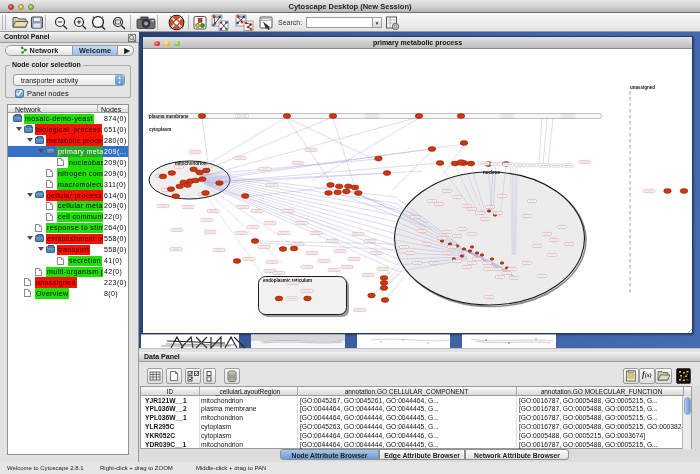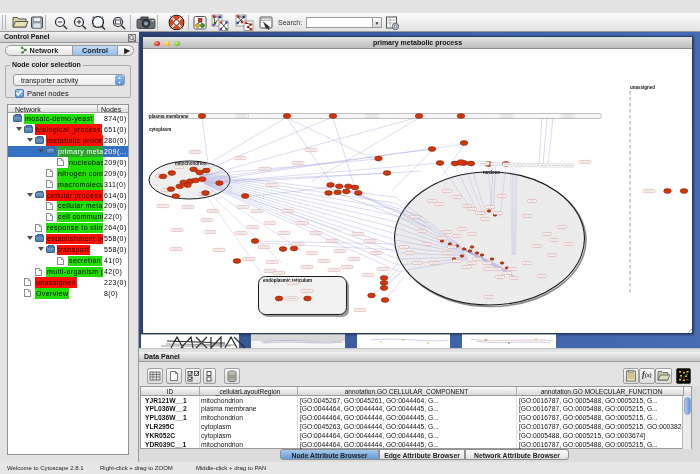--- a/index.html
+++ b/index.html
@@ -78,20 +78,26 @@
 
 #btabs{position:absolute;left:141px;top:97px;height:12px;font-size:6.8px;font-weight:bold;}
 .btab{position:absolute;top:0;height:11px;line-height:11px;text-align:center;background:linear-gradient(#fdfdfd,#e0e0e0);border:1px solid #8f8f8f;color:#222;}
 
 #statusbar{left:0;top:462px;width:700px;height:12px;background:#e6e6e6;font-size:6px;color:#222;}
 #statusbar span{position:absolute;top:2.5px;}
 </style></head>
 <body>
 <div id="app">
 
+  <div id="titlebar" class="abs">
+    <div class="tl" style="left:8px;background:radial-gradient(circle at 35% 30%,#ff9990,#e33630 60%,#a2221d);border:0.5px solid #9a3530;"></div>
+    <div class="tl" style="left:18px;background:radial-gradient(circle at 35% 30%,#ffe9a0,#f5b935 60%,#c08a1e);border:0.5px solid #b08a28;"></div>
+    <div class="tl" style="left:28px;background:radial-gradient(circle at 35% 30%,#c5f09a,#7ccb3c 60%,#4f9422);border:0.5px solid #5e9435;"></div>
+    <div class="title">Cytoscape Desktop (New Session)</div>
+  </div>
 
   <div id="toolbar" class="abs">
     <div class="sep" style="left:2px"></div>
       <div class="sep" style="left:5px"></div>
     <div class="sep" style="left:45px"></div>
     <div class="sep" style="left:130px"></div>
     <div class="sep" style="left:157px"></div>
     <div class="sep" style="left:188px"></div>
     <svg class="ticon" style="left:10px" width="20" height="18" viewBox="0 0 20 18">
       <path d="M3 6 L3 13 L16 13 L16 5 L9 5 L7.5 3.5 L3 3.5 Z" fill="#d8cf9e" stroke="#555" stroke-width="1"></path>
@@ -210,21 +216,21 @@
           <line x1="5" y1="5" x2="7" y2="7" stroke="#777"></line>
         </svg>
     </div>
     <div id="tabs" class="abs">
       <div class="seg" style="left:0;width:66px"><svg width="8" height="8" style="vertical-align:-1px">
             <circle cx="2" cy="1.8" r="1.3" fill="#35a025"></circle>
             <circle cx="5.5" cy="4" r="1.3" fill="#35a025"></circle>
             <circle cx="2.5" cy="6.5" r="1.3" fill="#35a025"></circle>
             <path d="M2 2 L5.5 4 L2.5 6.5" stroke="#444" stroke-width="0.7" fill="none"></path>
           </svg> Network</div>
-      <div class="seg" id="tabMosaic">Control</div>
+      <div class="seg" id="tabMosaic">Welcome</div>
       <div class="seg" id="tabArrow">▶</div>
     </div>
     <div id="grpbox" class="abs"></div>
     <div id="grplbl" class="abs">Node color selection</div>
     <div id="combo" class="abs"><span>transporter activity</span></div>
     <div id="combobtn" class="abs">▲<br>▼</div>
     <div id="chk" class="abs">
         <svg width="8" height="8" viewBox="0 0 8 8" style="position:absolute;left:-1px;top:-1px">
           <path d="M1.5 4 L3.2 6 L6.5 1.5" stroke="#fff" stroke-width="1.4" fill="none"></path>
         </svg>

